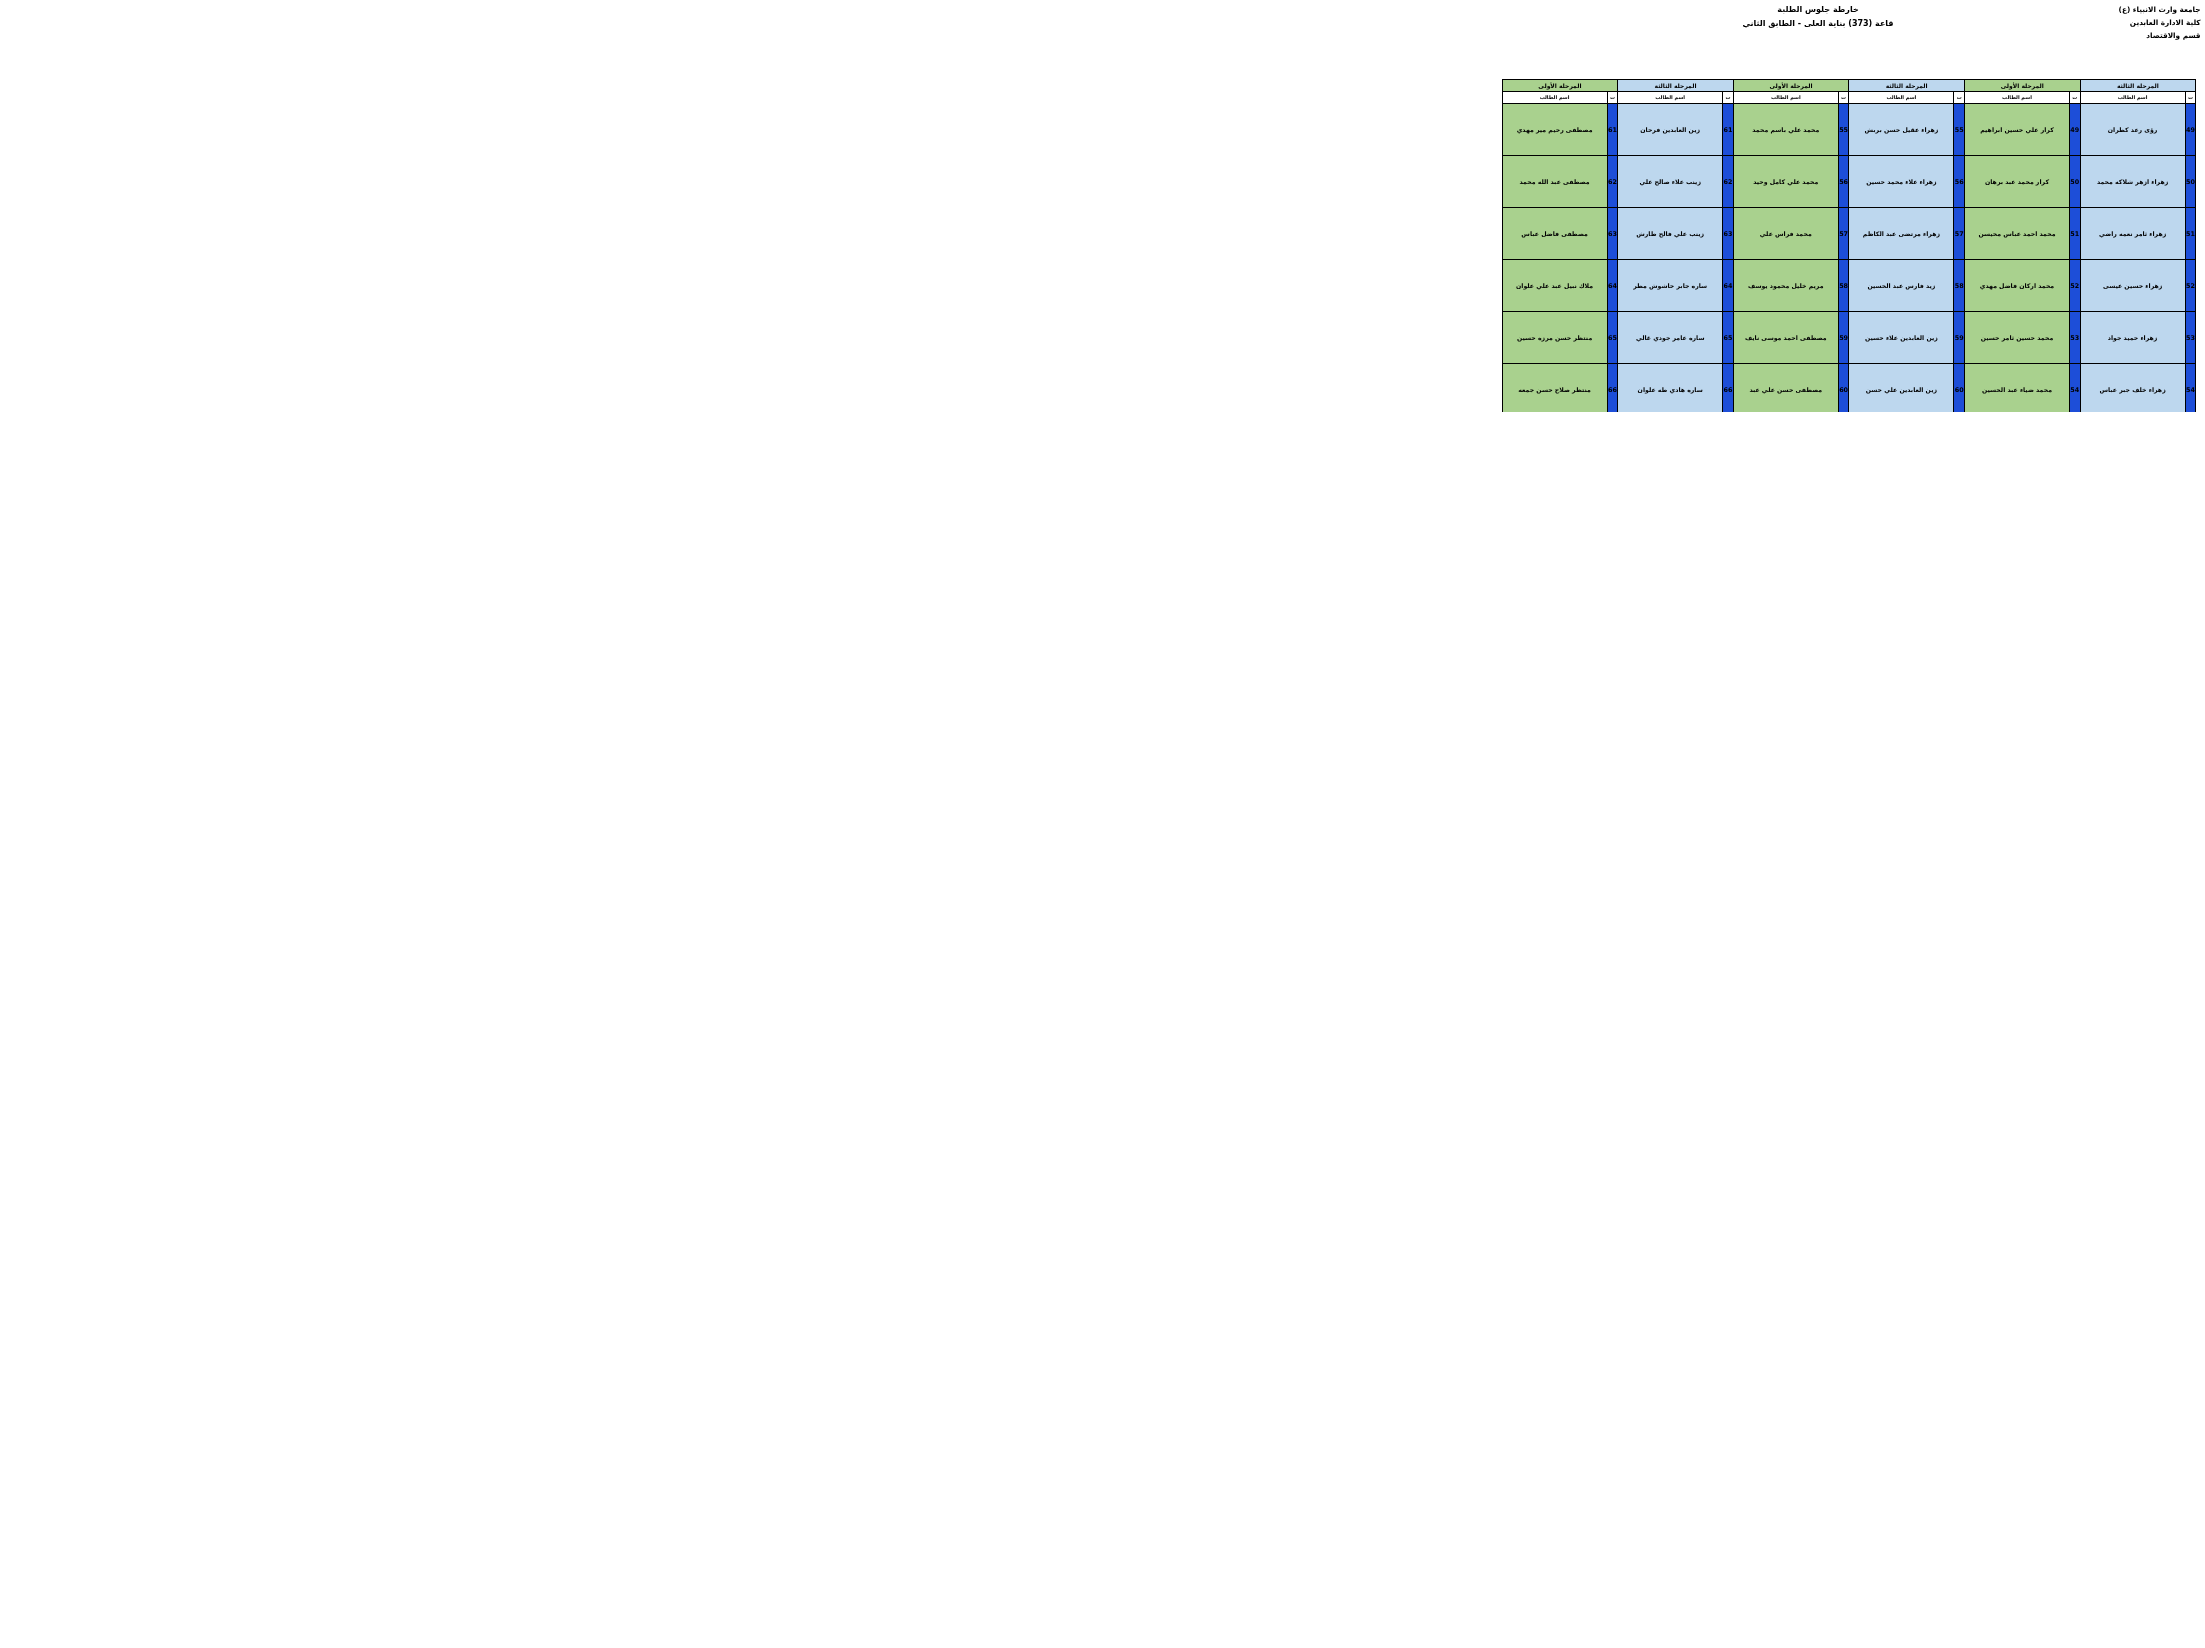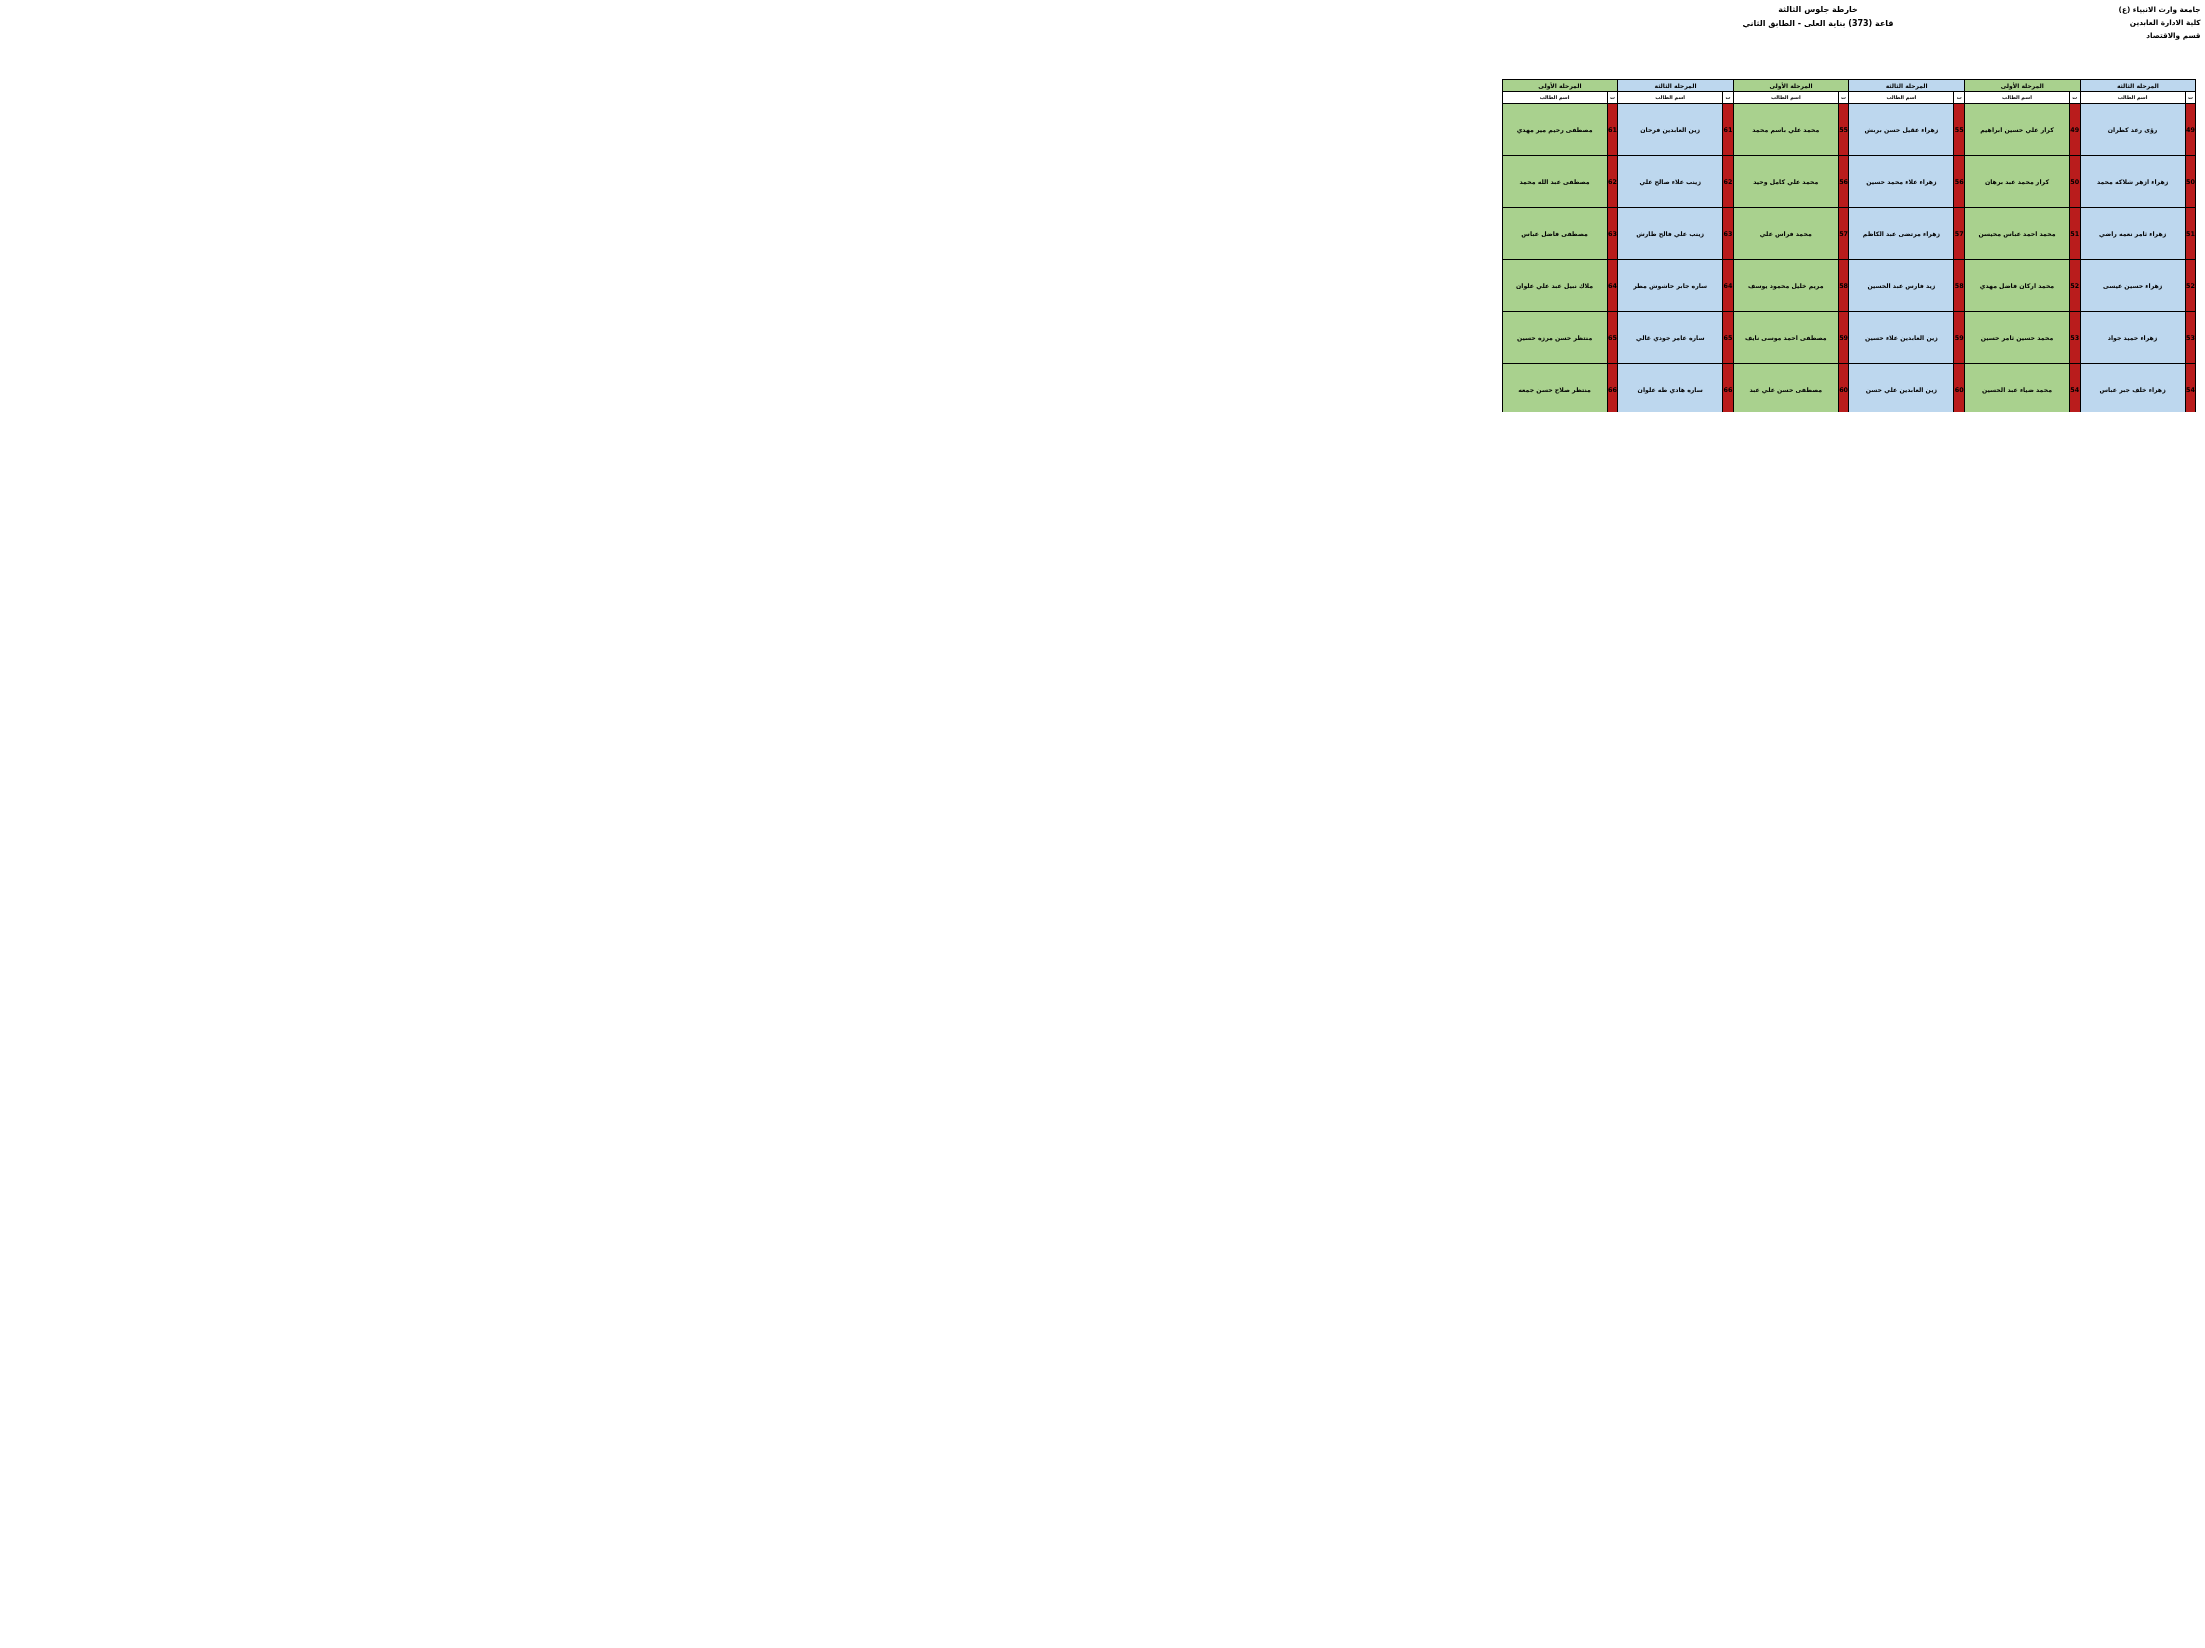--- a/index.html
+++ b/index.html
@@ -13,37 +13,37 @@
   
   .titleblock{position:absolute;top:2.6px;right:71px;left:0;text-align:center;font-size:8px;line-height:1.85;}
 
   
   .tblwrap{position:absolute;top:79px;right:8.8px;}
   table{border-collapse:collapse;table-layout:fixed;width:693px;border:0.9px solid #000;}
   th,td{border:0.4px solid #000;padding:0;text-align:center;vertical-align:middle;overflow:hidden;}
   tr.stage-row th{height:10.6px;font-size:6px;border-bottom:0.9px solid #000;}
   tr.sub-row th{height:11.5px;font-size:5px;background:#fff;border-bottom:0.9px solid #000;}
   tbody td{height:51px;font-size:6.2px;}
-  td.numcell{background:#b91c1c;font-size:6.4px;}
+  td.numcell{background:#1d4ed8;font-size:6.4px;}
   .stage-first{background:#A9D18E;}
   .stage-third{background:#BDD7EE;}
 </style>
 <style>.stage-first{background:#A9D18E;} .stage-third{background:#BDD7EE;}</style></head>
 <body>
 
 <div id="page">
 
   <div class="inst">
     <div>جامعة وارث الانبياء (ع)</div>
     <div>كلية الادارة العابدين</div>
     <div>قسم والاقتصاد</div>
   </div>
 
   <div class="titleblock">
-    <div>خارطة جلوس الثالثة</div>
+    <div>خارطة جلوس الطلبة</div>
     <div>قاعة (373) بناية العلى - الطابق الثاني</div>
   </div>
 
   <div class="tblwrap">
     <table id="seating">
       <colgroup id="cols">
           <col style="width: 10.6px;">
           <col style="width: 105px;">
           <col style="width: 10.6px;">
           <col style="width: 105px;">

